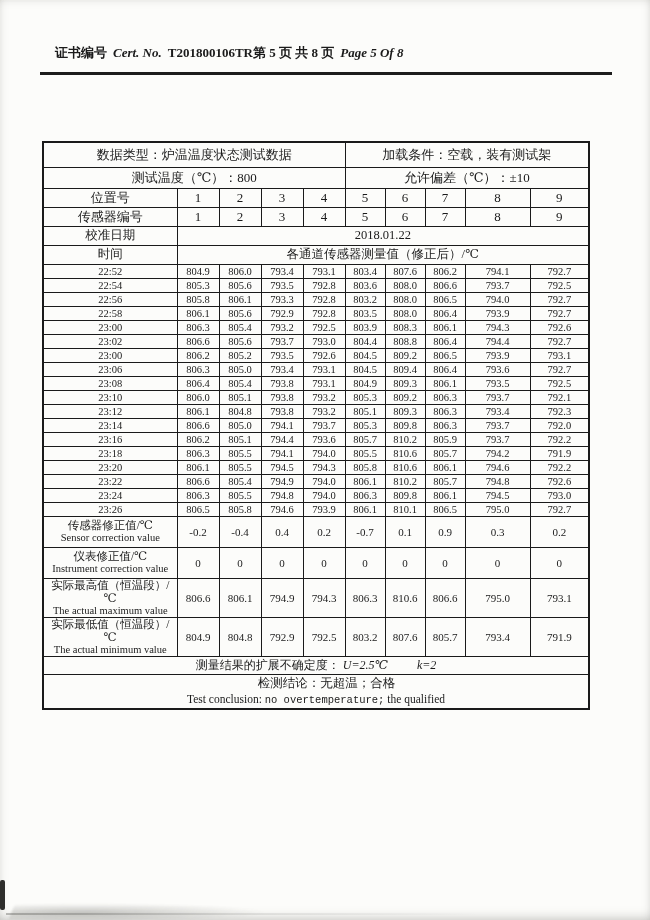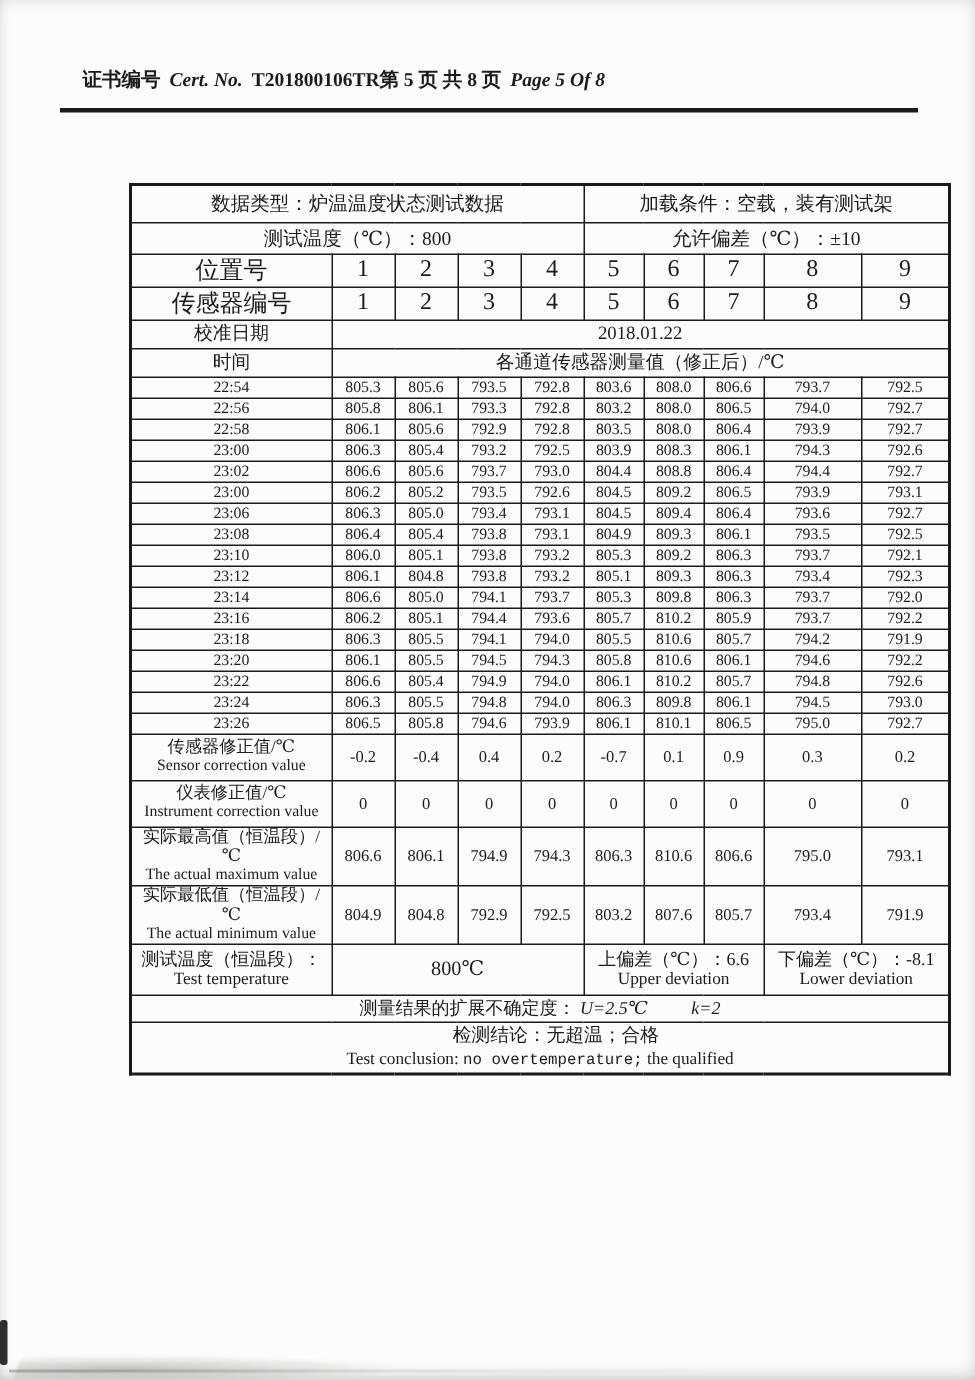--- a/index.html
+++ b/index.html
@@ -28,34 +28,33 @@
   .page-header .seg { white-space:nowrap; }
   .page-header .en-italic { font-style:italic; }
   .page-header .gap { display:inline-block; width:6px; }
   .header-rule {
     position:absolute; top:72px; left:40px; width:572px; height:3px;
     background:#1c1c1c;
   }
 
   
   table.cal-table {
-    position:absolute; top:122px; left:42px;
+    position:absolute; top:141px; left:42px;
     width:546px; table-layout:fixed;
     border-collapse:collapse;
     border:2px solid #1a1a1a;
-    margin-left:44px;
   }
   .cal-table td {
     border:1px solid #1a1a1a;
     text-align:center; vertical-align:middle;
     padding:0 1px; overflow:hidden;
   }
   .r-meta1 td { height:25px; font-size:13px; }
   .r-meta2 td { height:21px; font-size:13px; }
-  .r-pos td, .r-sensor td { height:19px; font-size:16px; }
+  .r-pos td, .r-sensor td { height:19px; font-size:13px; }
   .r-date td, .r-time td { height:19px; font-size:12.5px; }
   .r-data td { height:14px; font-size:10.5px; line-height:11px; }
   .r-corr td { height:31px; }
   .r-minmax td { height:29px;text-align:center; }
   .r-summary td { height:34px; }
   .r-uncert td { height:18px; font-size:12px; }
   .r-concl td { height:34px; }
 
   .val-cell { font-size:10.5px; }
   .r-corr .val-cell, .r-minmax .val-cell { font-size:11px; }
@@ -151,20 +150,32 @@
         <td colspan="9">2018.01.22</td>
       </tr>
       <tr class="r-time">
         <td class="lbl">时间</td>
         <td colspan="9">各通道传感器测量值（修正后）/℃</td>
       </tr>
     </tbody>
 
     <tbody>
         <tr class="r-data">
+          <td class="time-cell">22:52</td>
+          <td class="val-cell">804.9</td>
+          <td class="val-cell">806.0</td>
+          <td class="val-cell">793.4</td>
+          <td class="val-cell">793.1</td>
+          <td class="val-cell">803.4</td>
+          <td class="val-cell">807.6</td>
+          <td class="val-cell">806.2</td>
+          <td class="val-cell">794.1</td>
+          <td class="val-cell">792.7</td>
+        </tr>
+        <tr class="r-data">
           <td class="time-cell">22:54</td>
           <td class="val-cell">805.3</td>
           <td class="val-cell">805.6</td>
           <td class="val-cell">793.5</td>
           <td class="val-cell">792.8</td>
           <td class="val-cell">803.6</td>
           <td class="val-cell">808.0</td>
           <td class="val-cell">806.6</td>
           <td class="val-cell">793.7</td>
           <td class="val-cell">792.5</td>
@@ -417,35 +428,20 @@
       <td class="val-cell">804.9</td>
           <td class="val-cell">804.8</td>
           <td class="val-cell">792.9</td>
           <td class="val-cell">792.5</td>
           <td class="val-cell">803.2</td>
           <td class="val-cell">807.6</td>
           <td class="val-cell">805.7</td>
           <td class="val-cell">793.4</td>
           <td class="val-cell">791.9</td>
         </tr>
-      <tr class="r-summary">
-        <td class="lbl">
-          <div class="cn">测试温度（恒温段）：</div>
-          <div class="en">Test temperature</div>
-        </td>
-        <td colspan="4" class="big-temp">800℃</td>
-        <td colspan="3">
-          <div class="cn">上偏差（℃）：6.6</div>
-          <div class="en">Upper deviation</div>
-        </td>
-        <td colspan="2">
-          <div class="cn">下偏差（℃）：-8.1</div>
-          <div class="en">Lower deviation</div>
-        </td>
-      </tr>
       <tr class="r-uncert">
         <td colspan="10">
           <span>测量结果的扩展不确定度：</span>
           <span class="italic">U=2.5℃</span>
           <span class="italic k-gap">k=2</span>
         </td>
       </tr>
       <tr class="r-concl">
         <td colspan="10">
           <div class="concl-cn">检测结论：无超温；合格</div>

